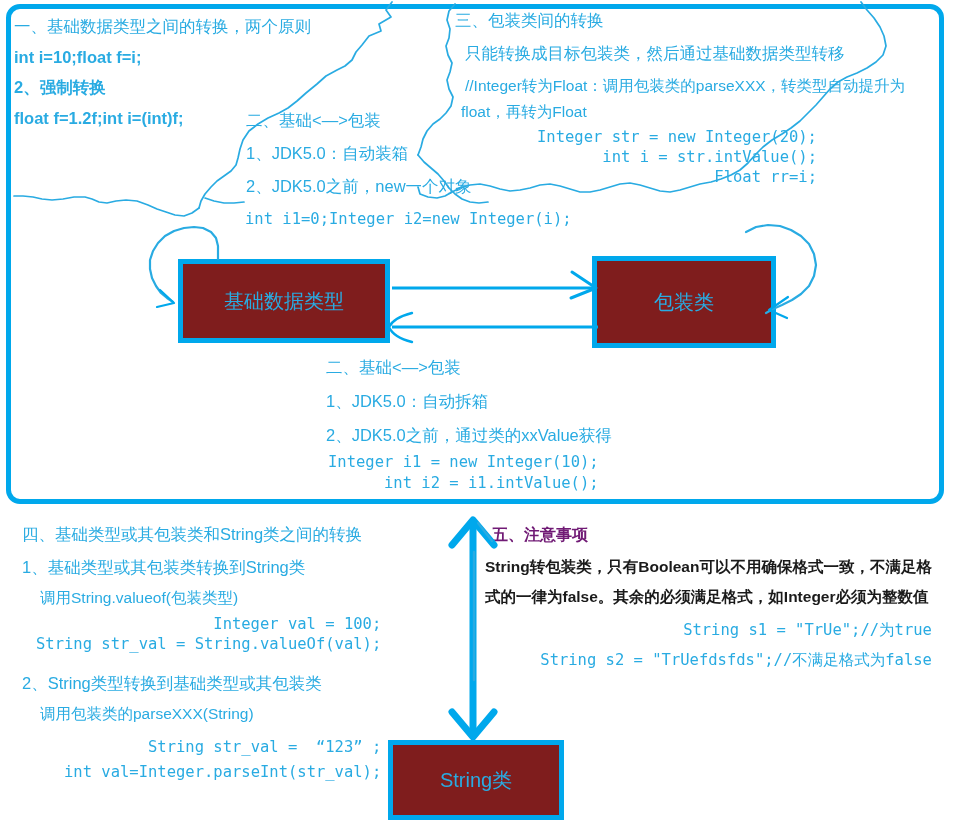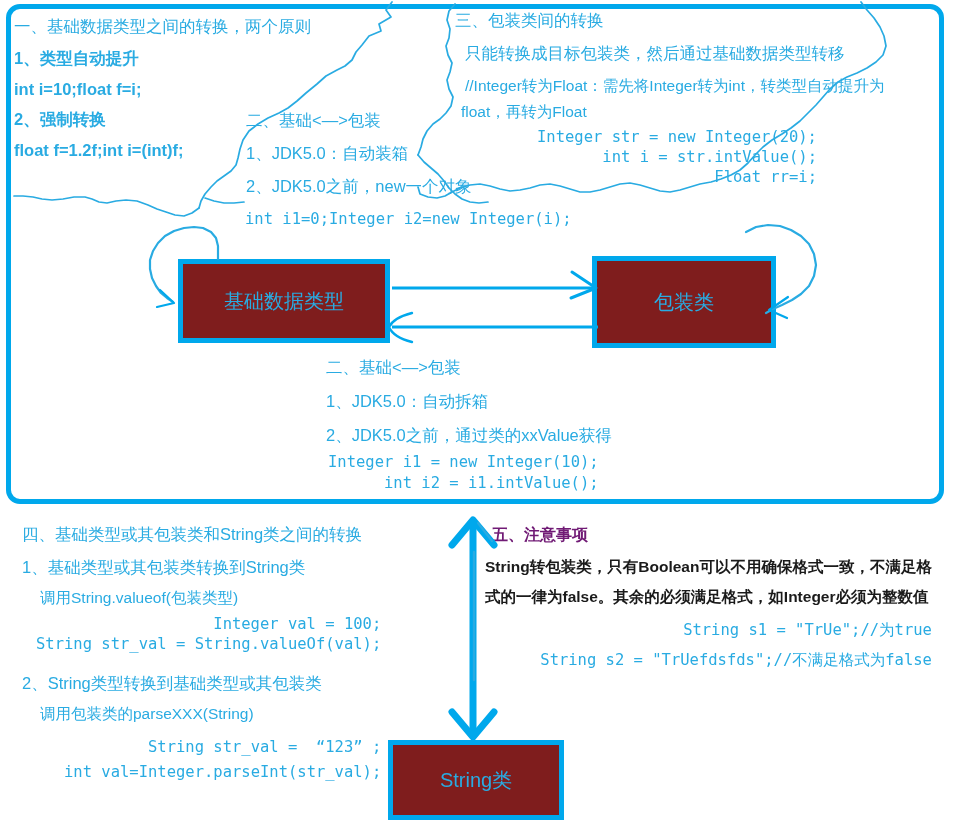--- a/index.html
+++ b/index.html
@@ -125,37 +125,36 @@
 </style>
 </head>
 <body>
 
 <div id="stage">
 
   <div id="outer-container" class="abs"></div>
 
   <div class="abs" style="left:14px; top:16px;">
     <div class="hdr">一、基础数据类型之间的转换，两个原则</div>
-    <div class="body-bold" style="margin-top:10px;">1、类型自动提升</div>
     <div class="body-bold" style="margin-top:10px;">int i=10;float f=i;</div>
     <div class="body-bold" style="margin-top:10px;">2、强制转换</div>
     <div class="body-bold" style="margin-top:10px;">float f=1.2f;int i=(int)f;</div>
   </div>
 
   <div class="abs" style="left:246px; top:110px;">
     <div class="hdr">二、基础&lt;—&gt;包装</div>
     <div class="body-t" style="margin-top:11px;">1、JDK5.0：自动装箱</div>
     <div class="body-t" style="margin-top:11px;">2、JDK5.0之前，new一个对象</div>
   </div>
   <div class="abs code" style="left:245px; top:210px;">int i1=0;Integer i2=new Integer(i);</div>
 
   <div class="abs" style="left:455px; top:10px;">
     <div class="hdr">三、包装类间的转换</div>
     <div class="body-t" style="margin-top:11px; margin-left:10px;">只能转换成目标包装类，然后通过基础数据类型转移</div>
-    <div class="body-t" style="margin-top:11px; margin-left:10px; font-size:15.5px;">//Integer转为Float：需先将Integer转为int，转类型自动提升为</div>
+    <div class="body-t" style="margin-top:11px; margin-left:10px; font-size:15.5px;">//Integer转为Float：调用包装类的parseXXX，转类型自动提升为</div>
     <div class="body-t" style="margin-top:5px; margin-left:6px; font-size:15.5px;">float，再转为Float</div>
   </div>
   <div class="abs" style="left:537px; top:128px;">
     <div class="code">Integer str = new Integer(20);</div>
     <div class="code" style="margin-top:2px;">int i = str.intValue();</div>
     <div class="code" style="margin-top:2px;">Float rr=i;</div>
   </div>
 
   <div id="box-primitive" class="abs nodebox">
     <span>基础数据类型</span>

